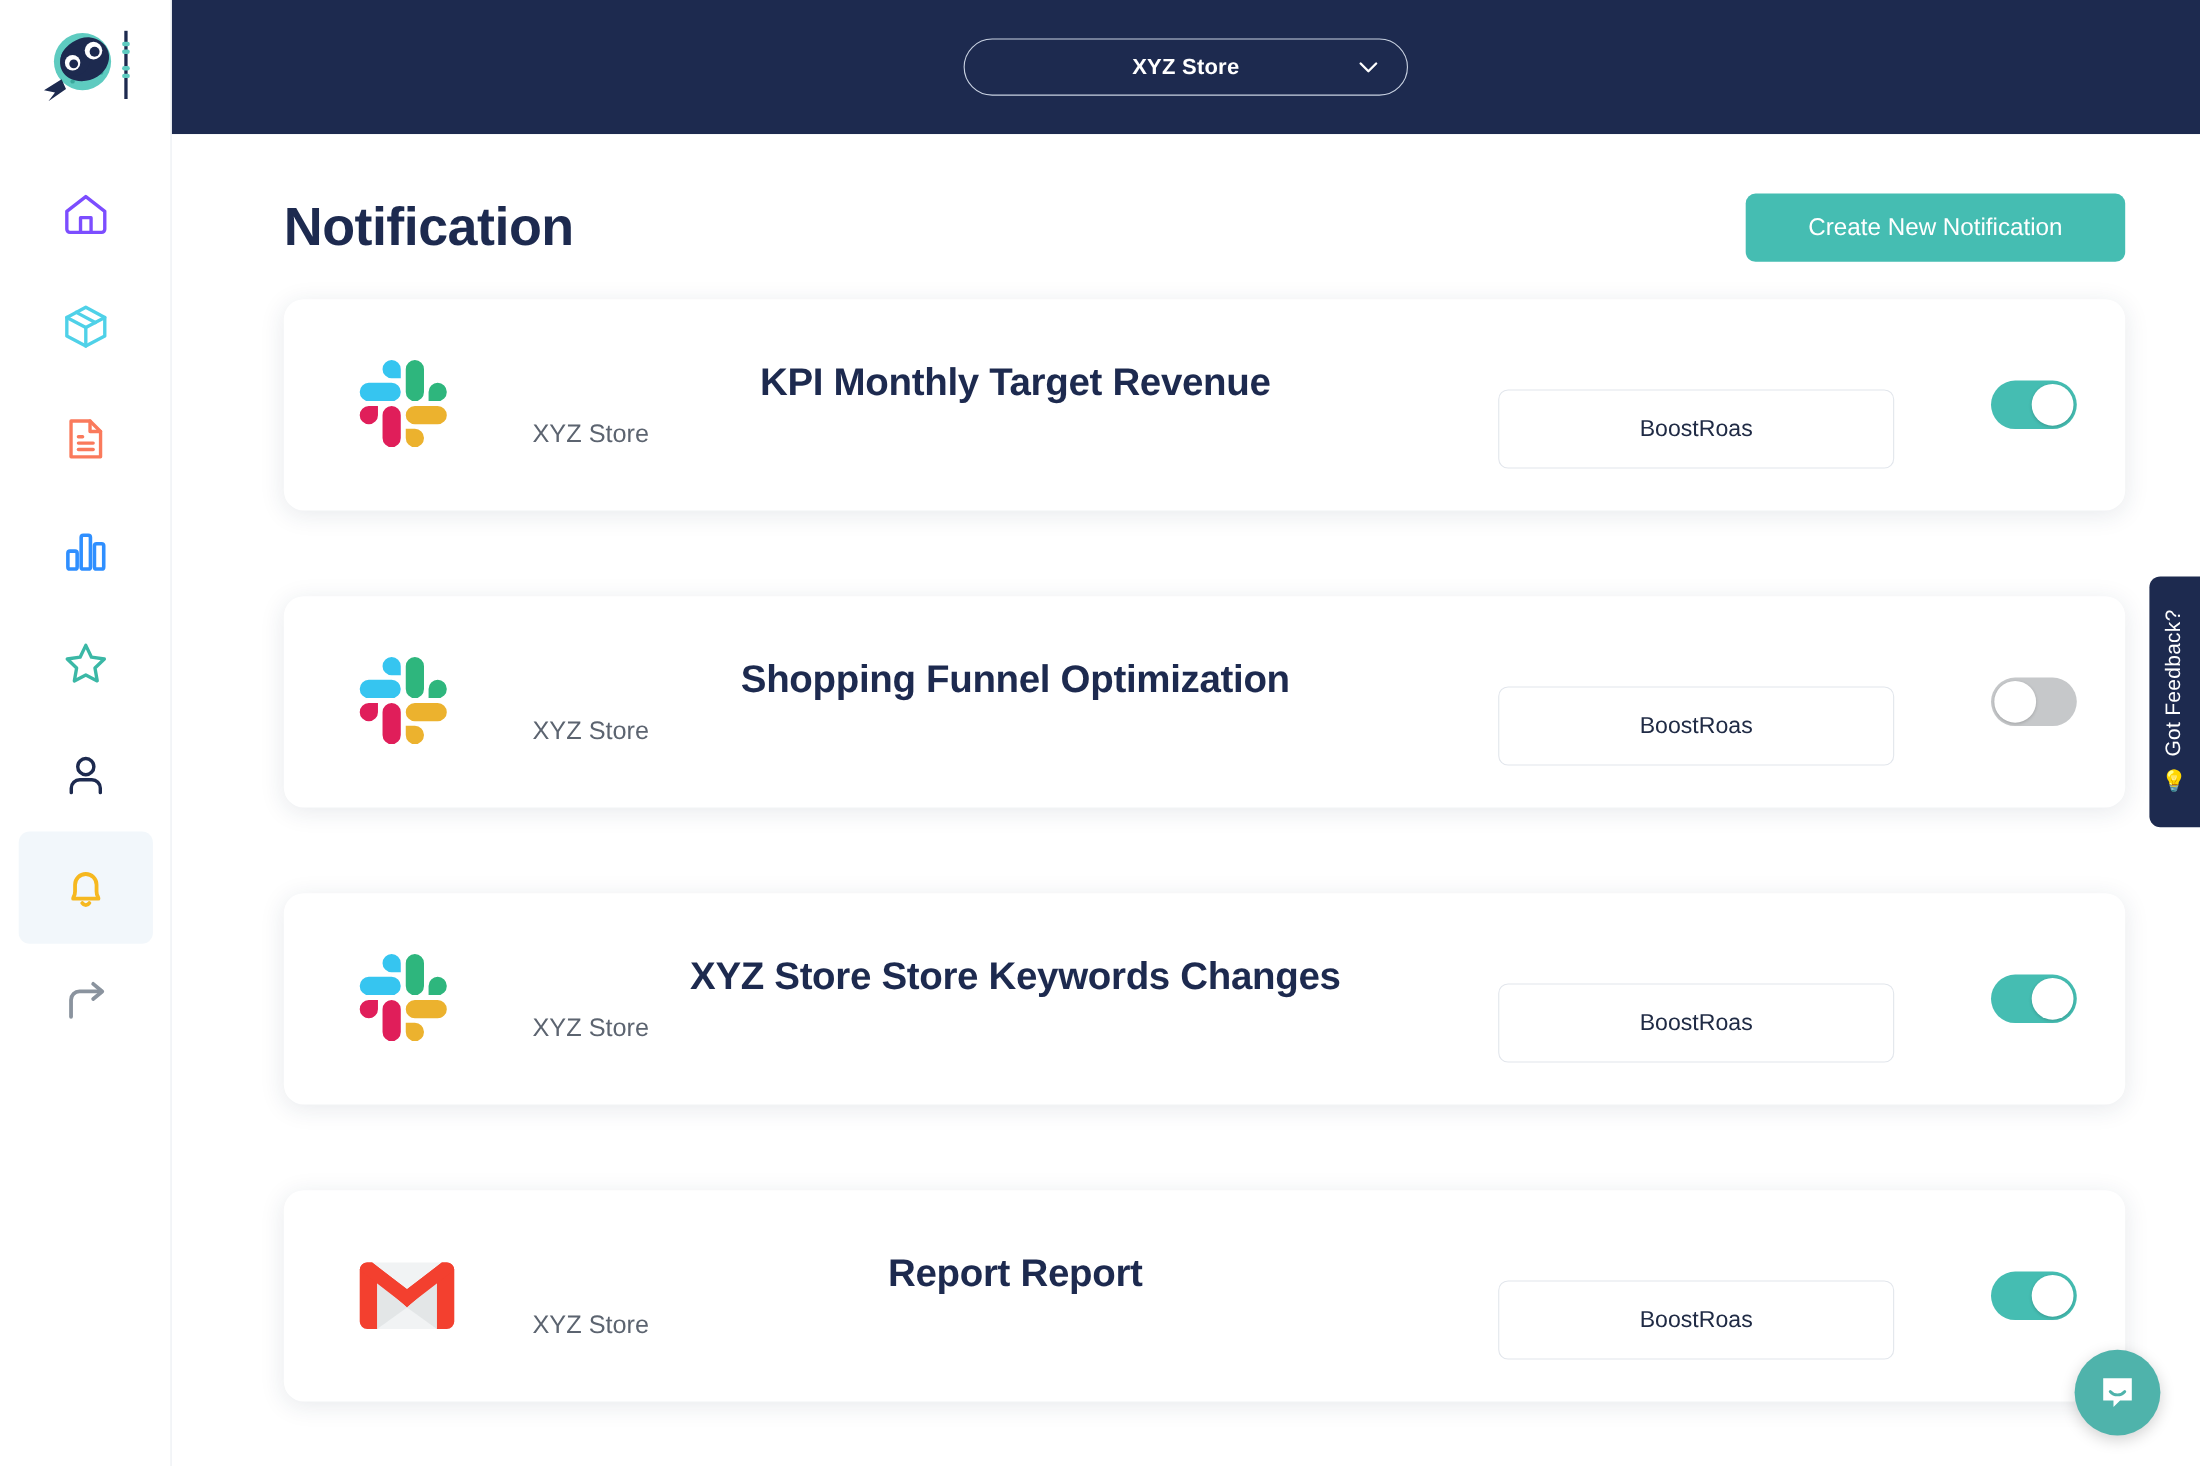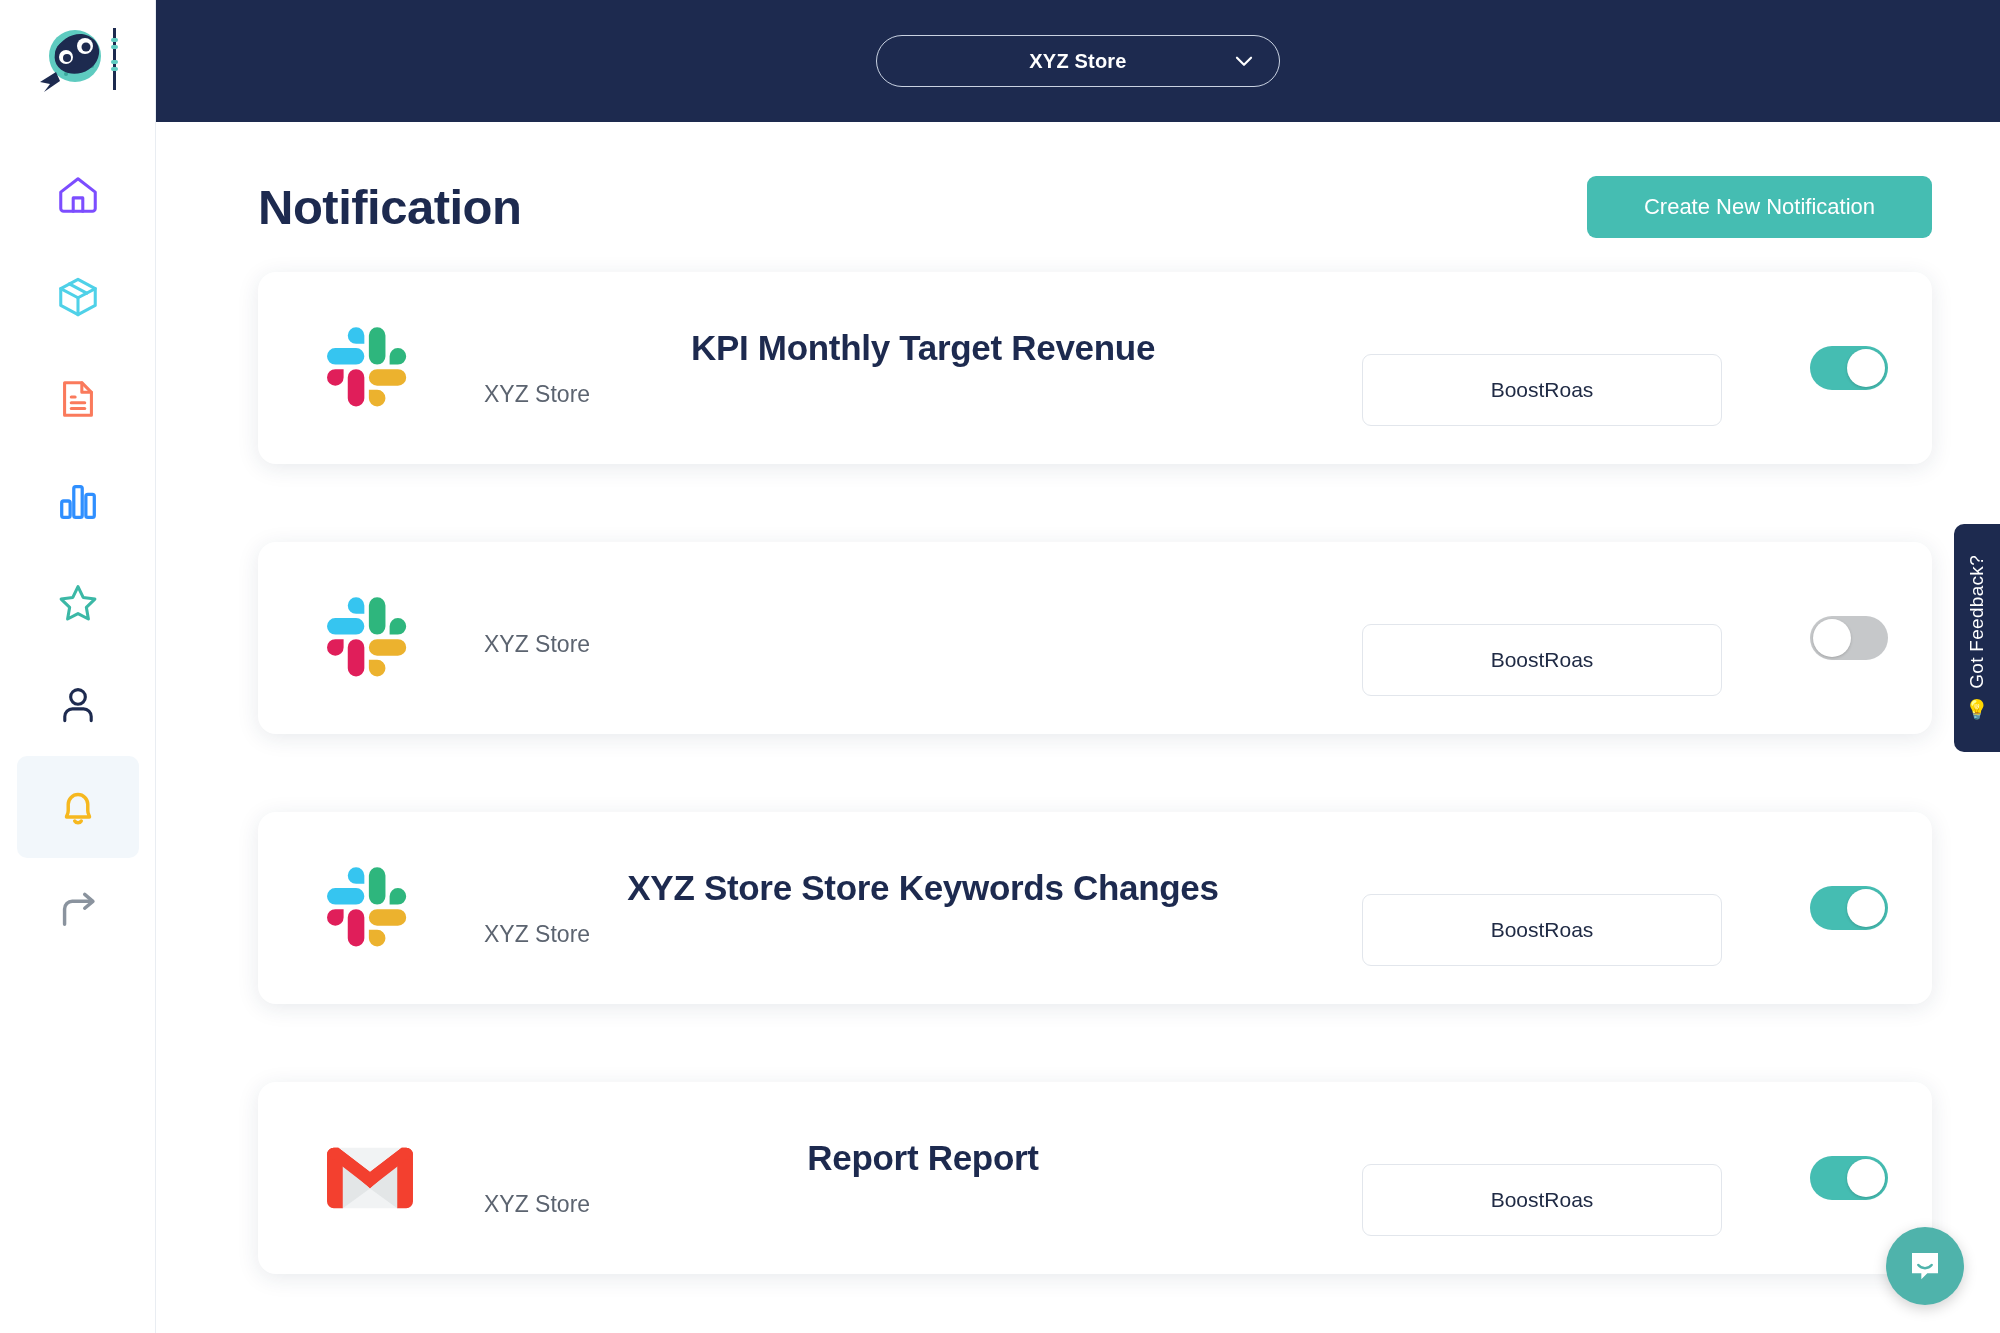--- a/index.html
+++ b/index.html
@@ -264,20 +264,21 @@
       <div class="card">
         <div class="card-logo">
           <svg width="92" height="92" viewBox="0 0 122 122">
             <path d="M26 73.5a11 11 0 1 1-11-11h11zM31.5 73.5a11 11 0 0 1 22 0v27.5a11 11 0 1 1-22 0z" fill="#e01e5a"></path>
             <path d="M42.5 29a11 11 0 1 1 11-11v11zM42.5 34.5a11 11 0 0 1 0 22H15a11 11 0 1 1 0-22z" fill="#36c5f0"></path>
             <path d="M87 45.5a11 11 0 1 1 11 11H87zM81.5 45.5a11 11 0 0 1-22 0V18a11 11 0 1 1 22 0z" fill="#2eb67d"></path>
             <path d="M70.5 90a11 11 0 1 1-11 11V90zM70.5 84.5a11 11 0 0 1 0-22H98a11 11 0 1 1 0 22z" fill="#ecb22e"></path>
           </svg>
         </div>
         <div class="card-text">
+          <div class="card-title">Shopping Funnel Optimization</div>
           <div class="card-sub">XYZ Store</div>
         </div>
         <div class="channel-box">BoostRoas</div>
         <div class="toggle off">
             <span class="knob"></span>
           </div>
       </div>
 
       <div class="card">
         <div class="card-logo">

